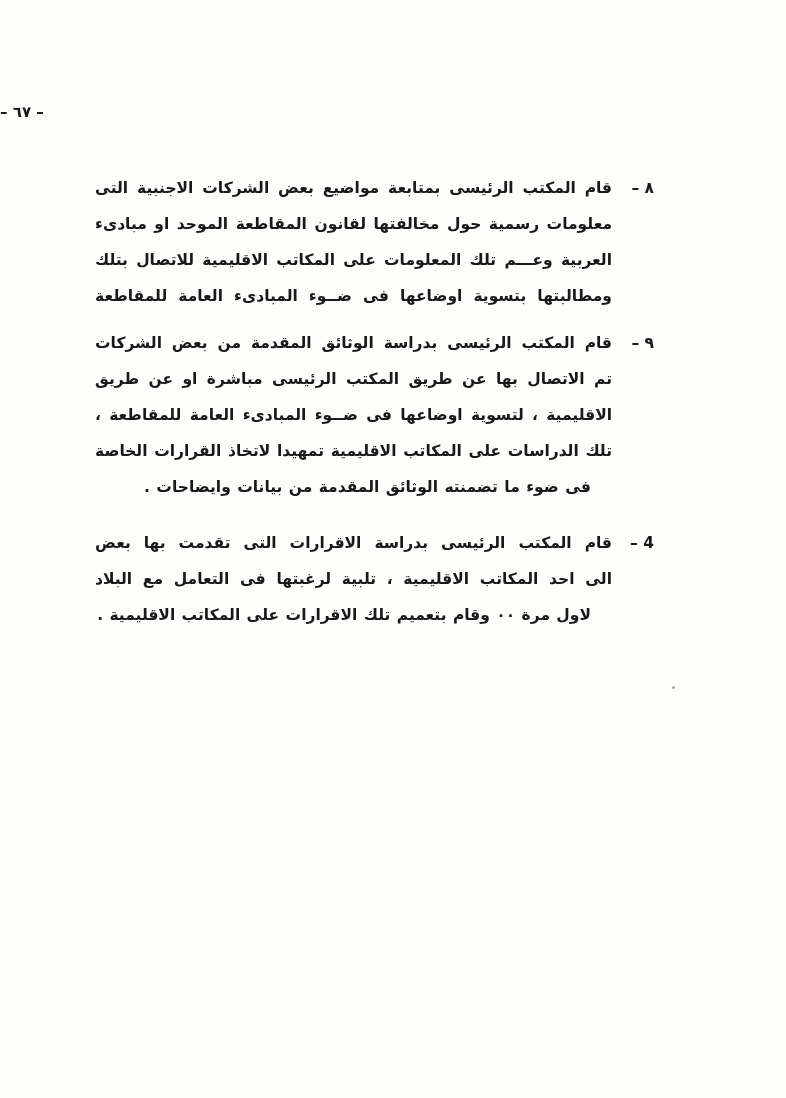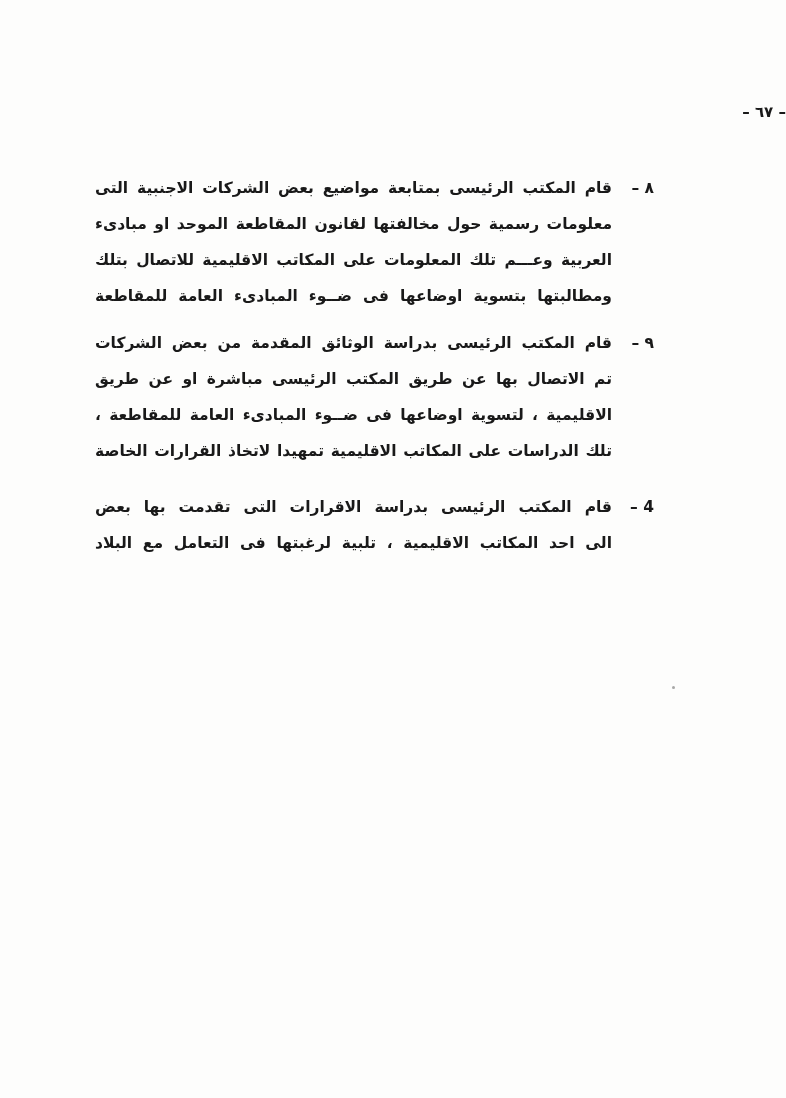--- a/index.html
+++ b/index.html
@@ -12,21 +12,21 @@
     position: relative;
     width: 786px; height: 1098px;
     background: #fdfdfc;
     color: #191919;
     overflow: hidden;
   }
   .page-number {
     position: absolute;
     top: 103px; left: 0;
     width: 100%;
-    text-align: right;
+    text-align: left;
     font-size: 15px;
     font-weight: 700;
     letter-spacing: 3px;
     direction: rtl;
   }
   .content {
     position: absolute;
     top: 170px; left: 95px;
     width: 517px;
     direction: rtl;
@@ -88,25 +88,27 @@
       <div class="line">العربية وعـــم تلك المعلومات على المكاتب الاقليمية للاتصال بتلك الشركـات</div>
       <div class="line">ومطالبتها بتسوية اوضاعها فى ضــوء المبادىء العامة للمقاطعة وتقديم الوثائق</div>
     </section>
 
     <section class="para gap-lg">
       <span class="marker">٩ –</span>
       <div class="line">قام المكتب الرئيسى بدراسة الوثائق المقدمة من بعض الشركات الاجنبيــة التـــى</div>
       <div class="line">تم الاتصال بها عن طريق المكتب الرئيسى مباشرة او عن طريق احد المكاتـــــب</div>
       <div class="line">الاقليمية ، لتسوية اوضاعها فى ضــوء المبادىء العامة للمقاطعة ، وعمم نتائــج</div>
       <div class="line">تلك الدراسات على المكاتب الاقليمية تمهيدا لاتخاذ القرارات الخاصة بشأنهـــــا</div>
+      <div class="line last indent">فى ضوء ما تضمنته الوثائق المقدمة من بيانات وايضاحات .</div>
     </section>
 
     <section class="para">
       <span class="marker">4 –</span>
       <div class="line">قام المكتب الرئيسى بدراسة الاقرارات التى تقدمت بها بعض الشركات الاجنبيــة</div>
       <div class="line">الى احد المكاتب الاقليمية ، تلبية لرغبتها فى التعامل مع البلاد العربيــــــة</div>
+      <div class="line last indent">لاول مرة ٠٠ وقام بتعميم تلك الاقرارات على المكاتب الاقليمية .</div>
     </section>
 
   </div>
 
   <div class="artifact a1"></div>
 
 </div>
 
 </body></html>

